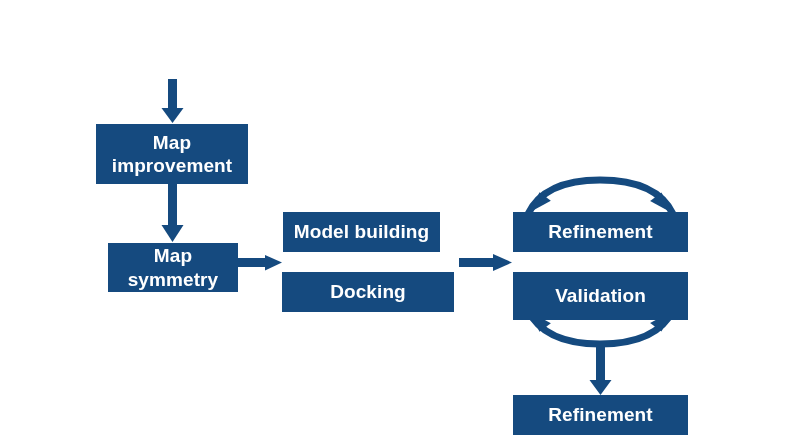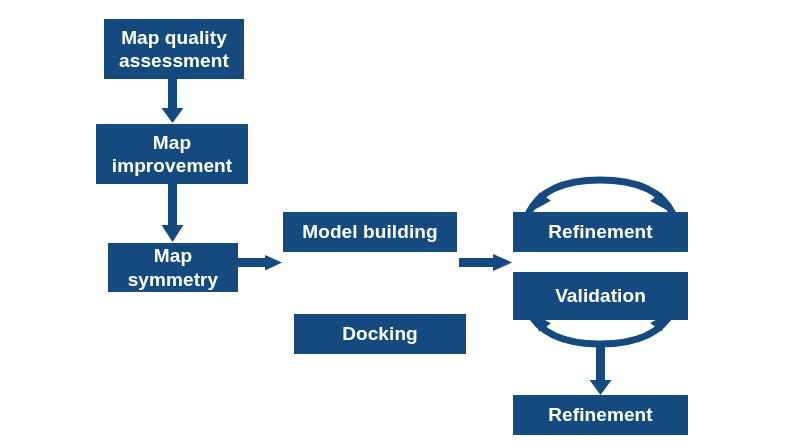--- a/index.html
+++ b/index.html
@@ -83,40 +83,36 @@
       <polygon points="527,312 551,321 541,331" fill="#154A7F" transform="rotate(8 535 321)"></polygon>
       <polygon points="674,312 650,321 660,331" fill="#154A7F" transform="rotate(-8 665 321)"></polygon>
     </g>
 
     <g fill="#154A7F">
       <rect x="596" y="341" width="9" height="42"></rect>
       <polygon points="589.5,380 611.5,380 600.5,395"></polygon>
     </g>
   </svg>
 
-  <div class="node" style="left:104px; top:19px; width:140px; height:60px;">
-    <span class="label">Map quality
-assessment</span>
-  </div>
 
   <div class="node" style="left:96px; top:124px; width:152px; height:60px;">
     <span class="label">Map
 improvement</span>
   </div>
 
   <div class="node" style="left:108px; top:243px; width:130px; height:49px;">
     <span class="label">Map
 symmetry</span>
   </div>
 
-  <div class="node" style="left:283px; top:212px; width:174px; height:40px;">
+  <div class="node" style="left:283px; top:212px; width:157px; height:40px;">
     <span class="label">Model building</span>
   </div>
 
-  <div class="node" style="left:294px; top:272px; width:172px; height:40px;margin-top:42px;">
+  <div class="node" style="left:282px; top:272px; width:172px; height:40px;">
     <span class="label">Docking</span>
   </div>
 
   <div class="node" style="left:513px; top:212px; width:175px; height:40px;">
     <span class="label">Refinement</span>
   </div>
 
   <div class="node" style="left:513px; top:272px; width:175px; height:48px;">
     <span class="label">Validation</span>
   </div>

